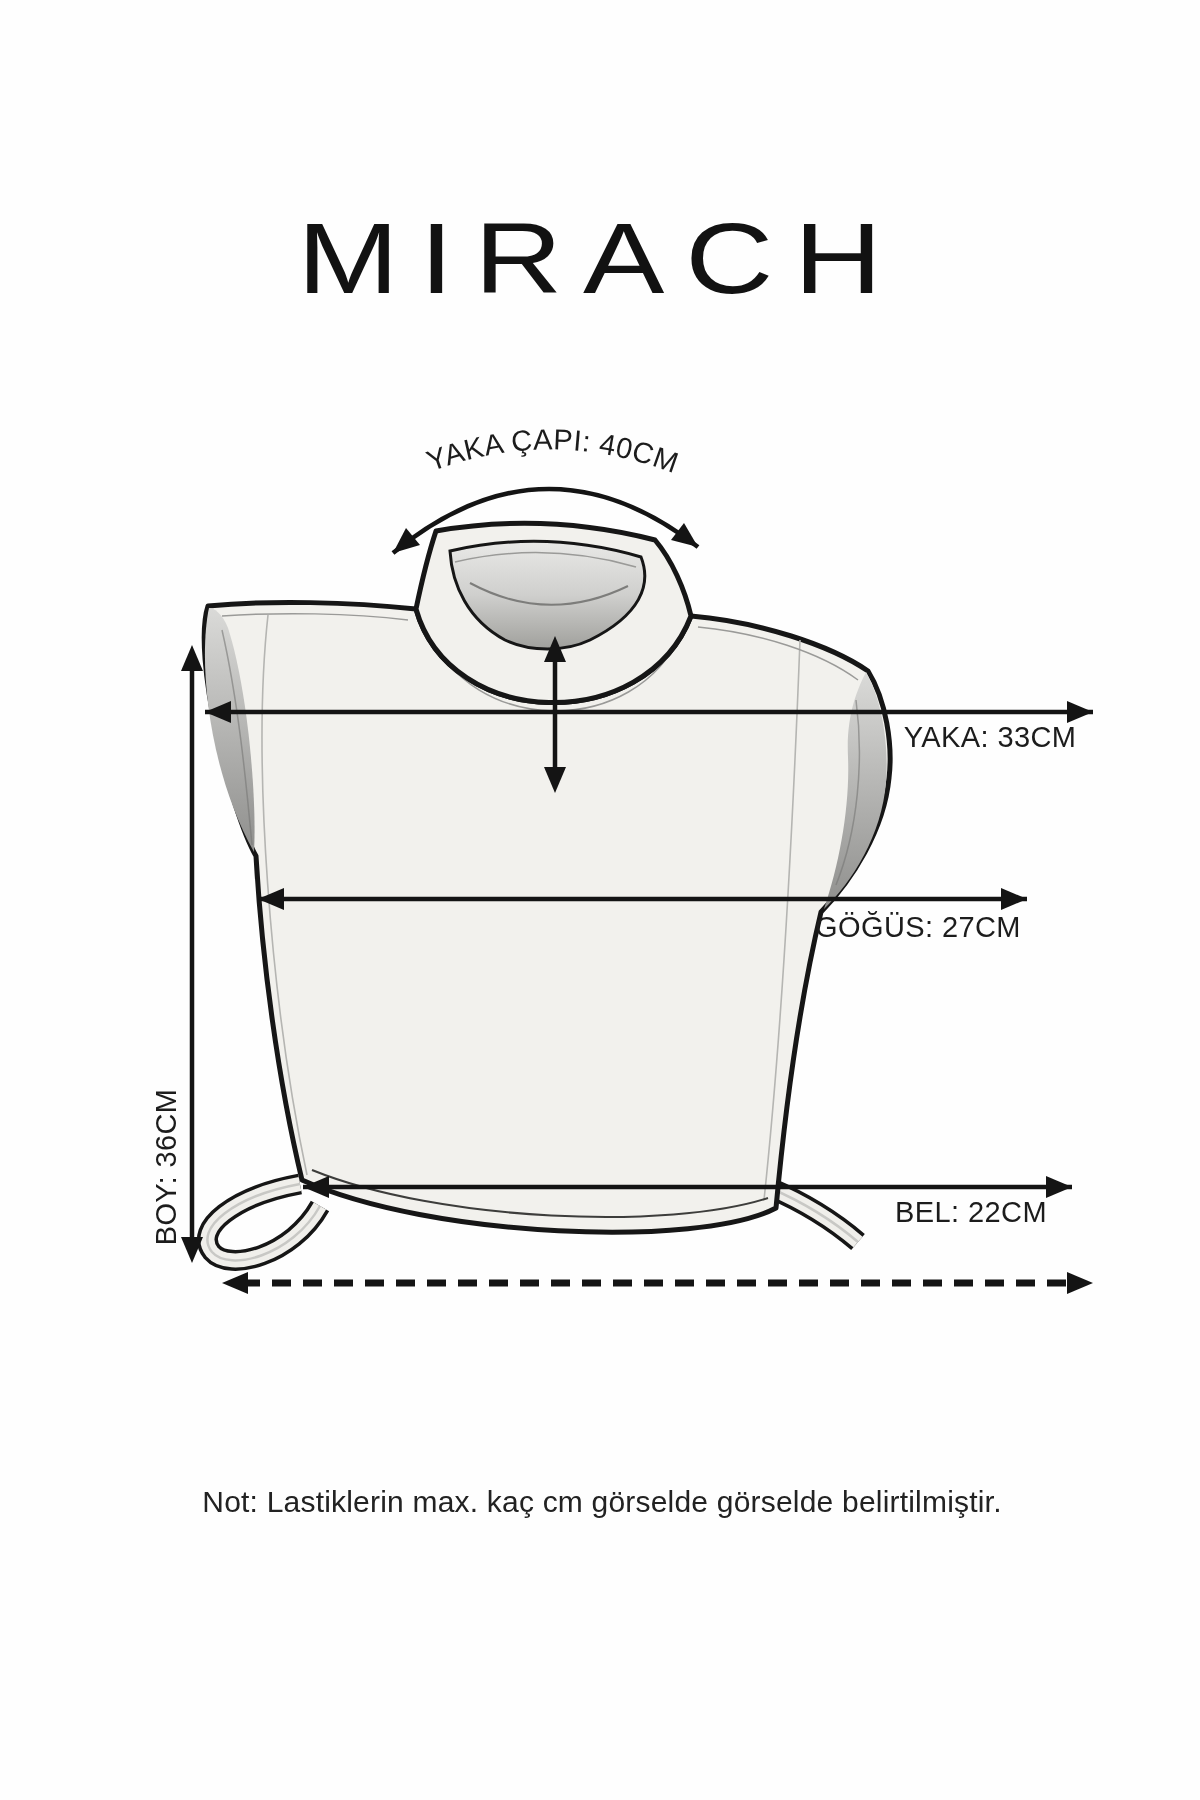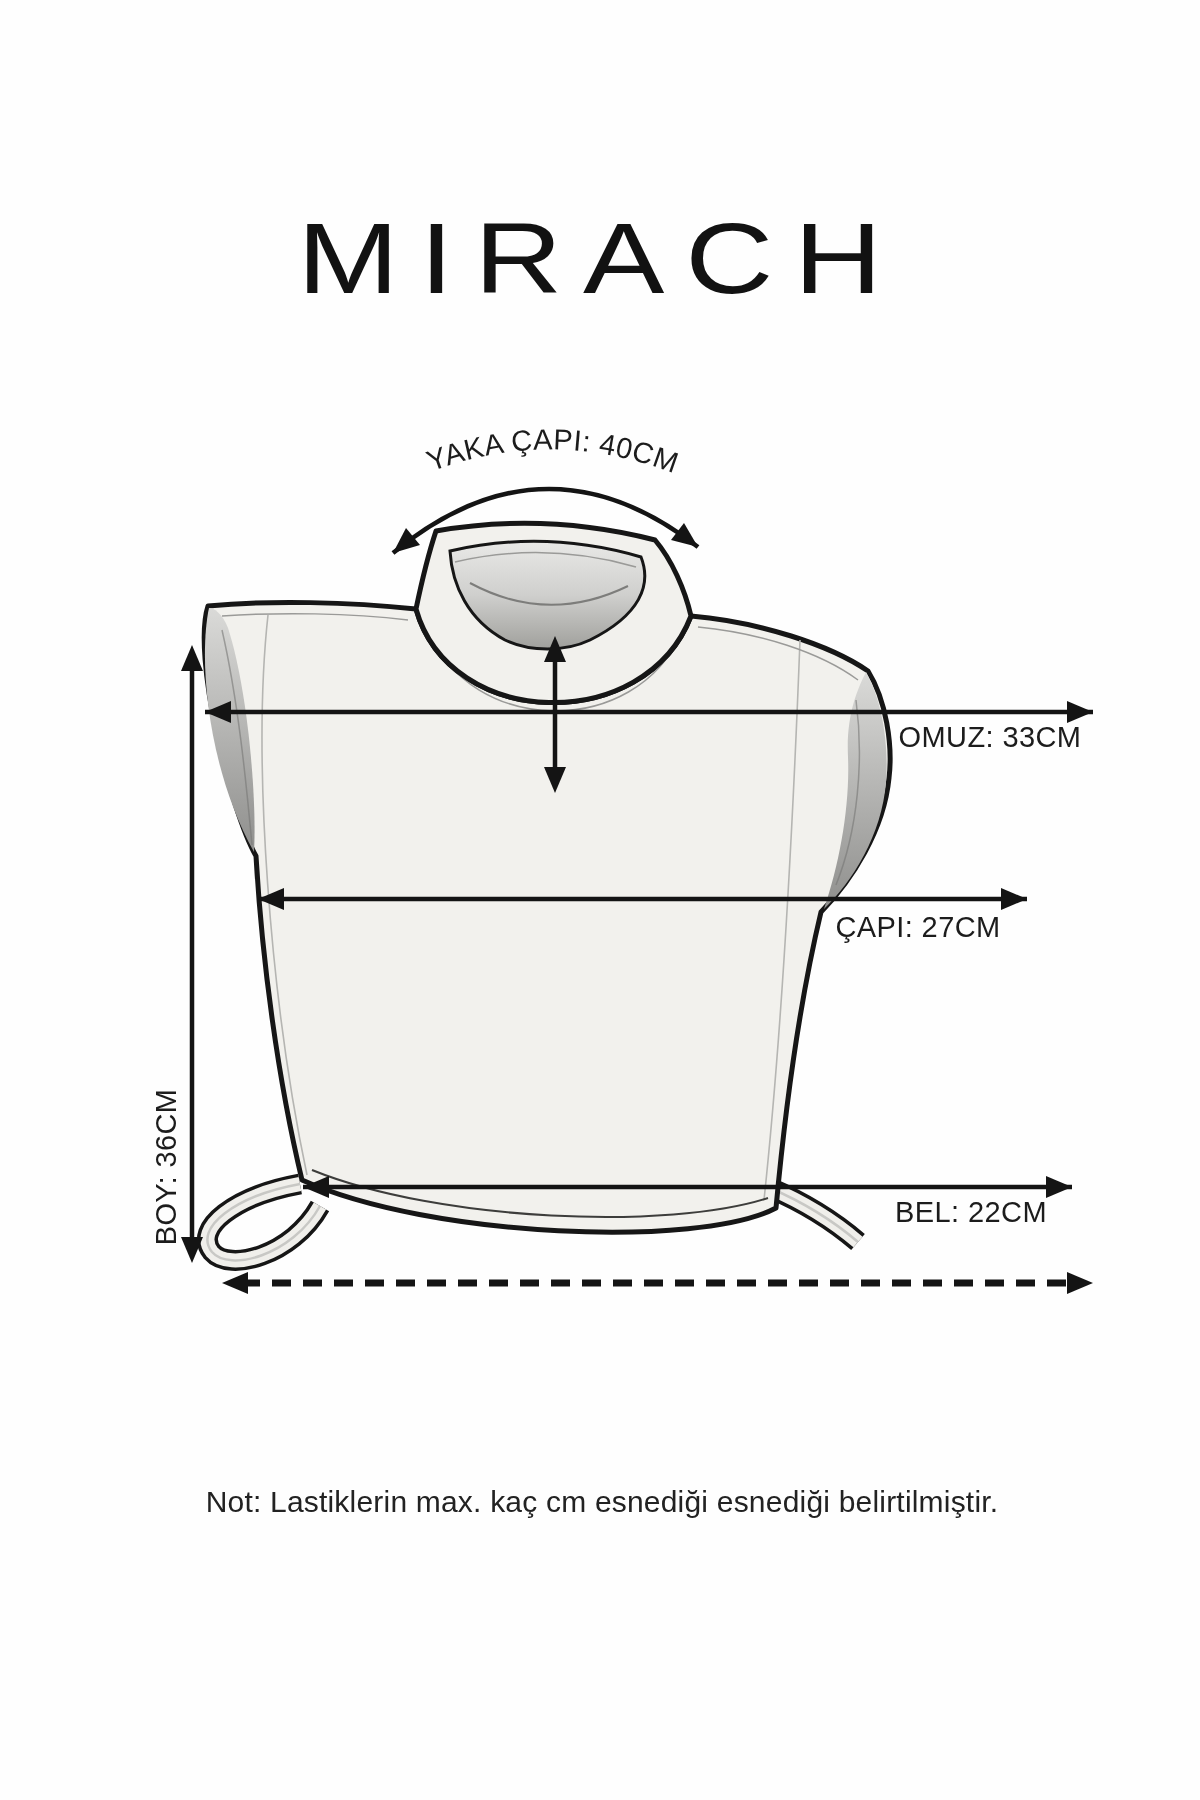--- a/index.html
+++ b/index.html
@@ -136,25 +136,25 @@
     </g>
 
     <defs>
       <path id="capiTextArc" d="M 415 478 Q 551 420, 690 480" fill="none"></path>
     </defs>
     <text class="arc-label-text">
       <textPath href="#capiTextArc" startOffset="50%" text-anchor="middle">YAKA ÇAPI: 40CM</textPath>
     </text>
   </svg>
 
-  <div class="label" style="left:990px;top:737px">OMUZ: 33CM</div>
+  <div class="label" style="left:990px;top:737px">YAKA: 33CM</div>
 
 
-  <div class="label" style="left:918px;top:927px">ÇAPI: 27CM</div>
+  <div class="label" style="left:918px;top:927px">GÖĞÜS: 27CM</div>
 
   <div class="label rot" style="left:166px;top:1167px">BOY: 36CM</div>
 
   <div class="label" style="left:971px;top:1212px">BEL: 22CM</div>
 
 
-  <div class="note">Not: Lastiklerin max. kaç cm esnediği esnediği belirtilmiştir.</div>
+  <div class="note">Not: Lastiklerin max. kaç cm görselde görselde belirtilmiştir.</div>
 
 </div>
 
 </body></html>

